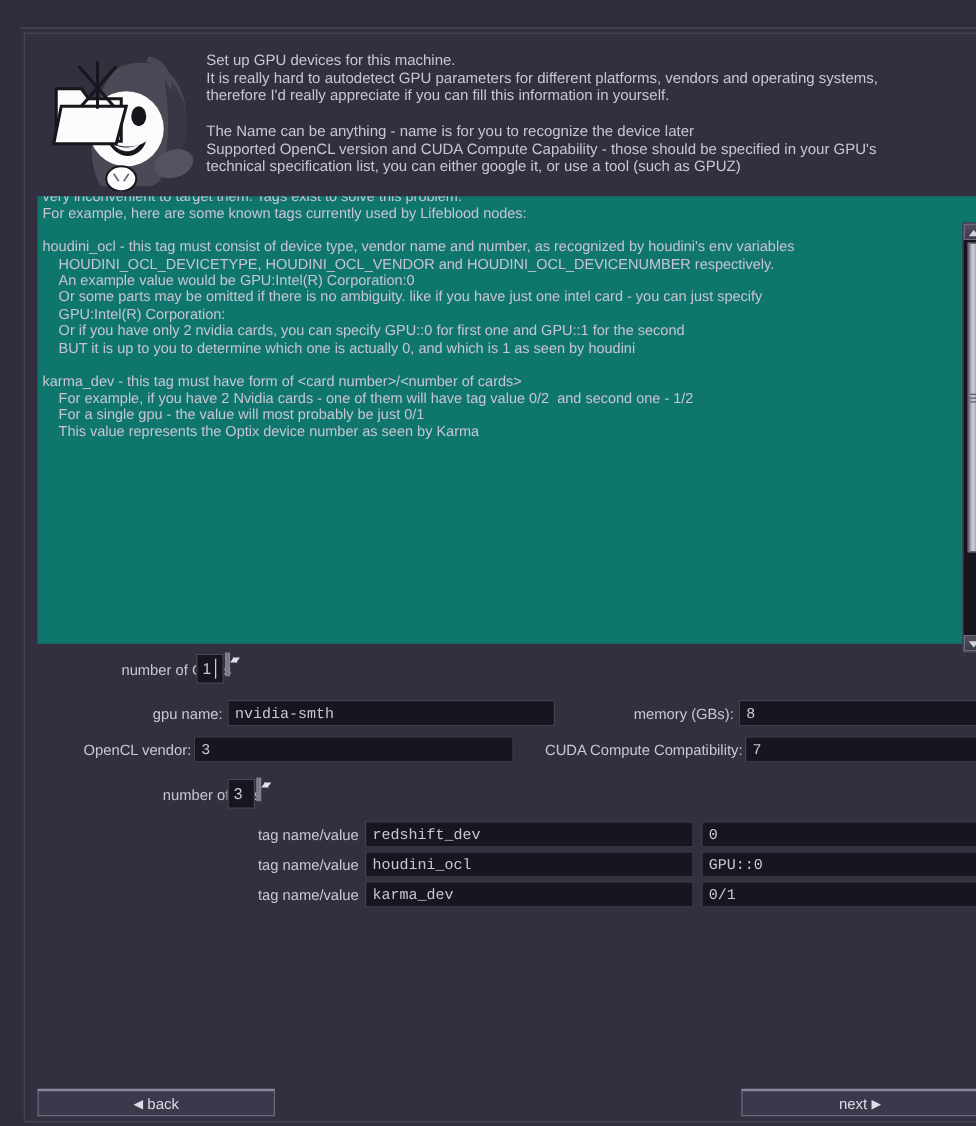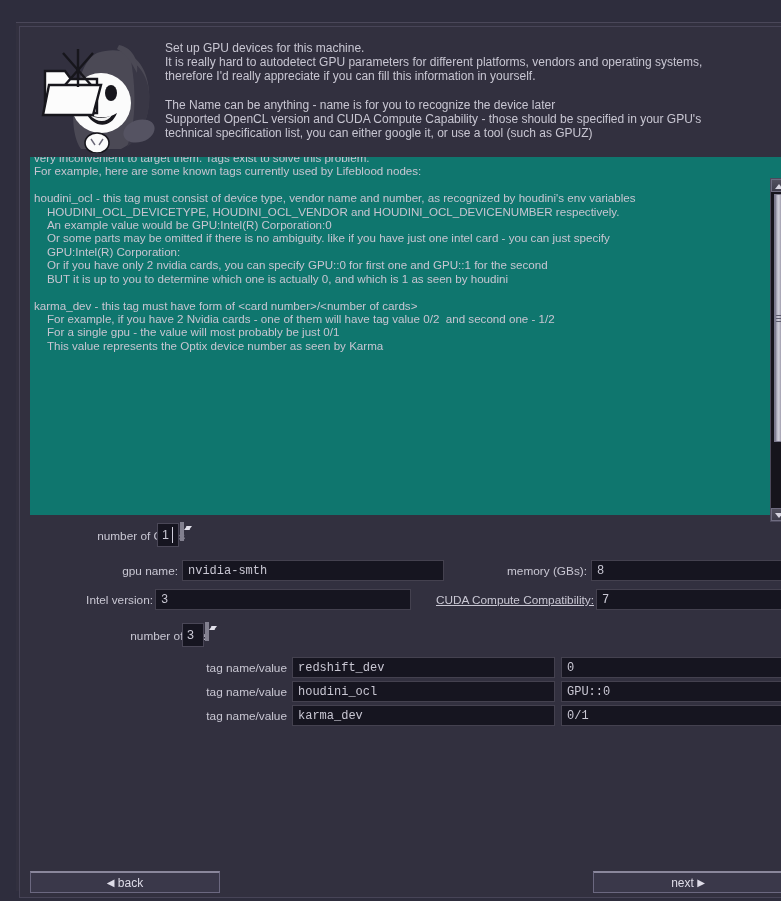--- a/index.html
+++ b/index.html
@@ -354,23 +354,23 @@
         </div>
 
         <div class="row" style="top:37px;">
           <span class="lbl right" style="left:0; top:3px; width:121px;">gpu name:</span>
           <input class="field" style="left: 128px; top: 0px; width: 262px;" value="nvidia-smth">
           <span class="lbl right" style="left:398px; top:3px; width:132px;">memory (GBs):</span>
           <input class="field" style="left: 537px; top: 0px; width: 226px;" value="8">
         </div>
 
         <div class="row" style="top:66px;">
-          <span class="lbl right" style="left:0; top:3px; width:96px;">Intel version:</span>
+          <span class="lbl right" style="left:0; top:3px; width:96px;">OpenCL vendor:</span>
           <input class="field" style="left: 101px; top: 0px; width: 256px;" value="3">
-          <span class="lbl right" style="left:361px; top:3px; width:176px;text-decoration:underline;">CUDA Compute Compatibility:</span>
+          <span class="lbl right" style="left:361px; top:3px; width:176px;">CUDA Compute Compatibility:</span>
           <input class="field" style="left: 542px; top: 0px; width: 221px;" value="7">
         </div>
 
         <div class="row" style="top:100px;">
           <span class="lbl right" style="left:0; top:5px; width:152px;">number of tags</span>
           <span class="spin" style="left:162px; top:0;">
             <span class="spin-val">3</span>
             <span class="spin-btns">
               <span class="spin-b up"><i class="tri"></i></span>
               <span class="spin-b down"><i class="tri"></i></span>

